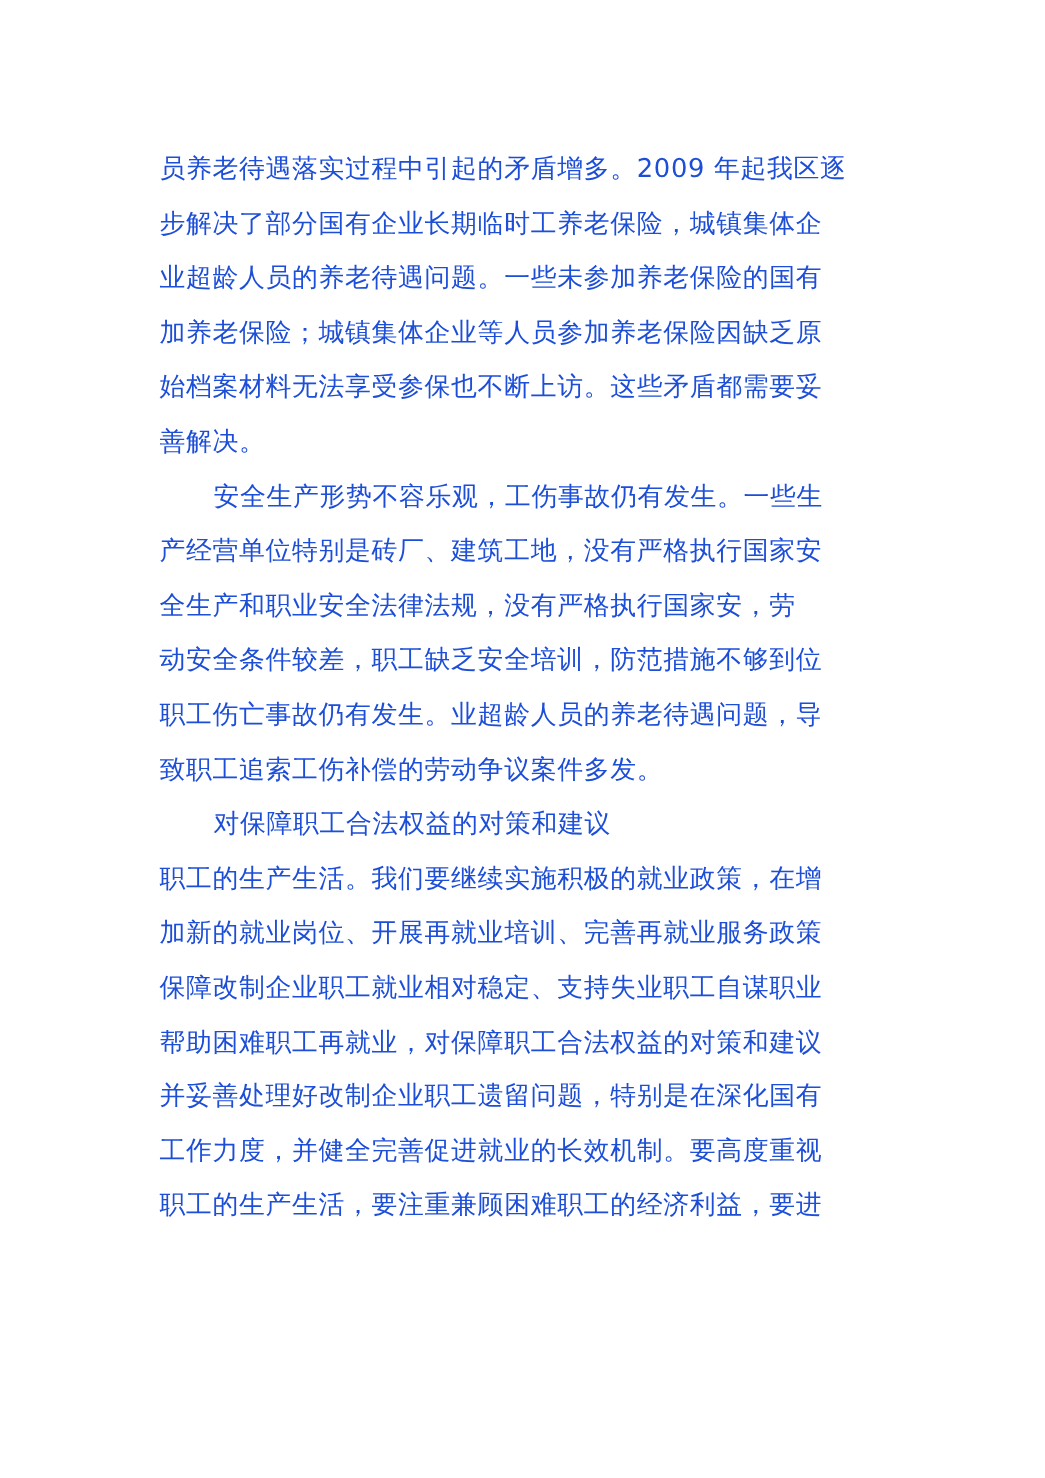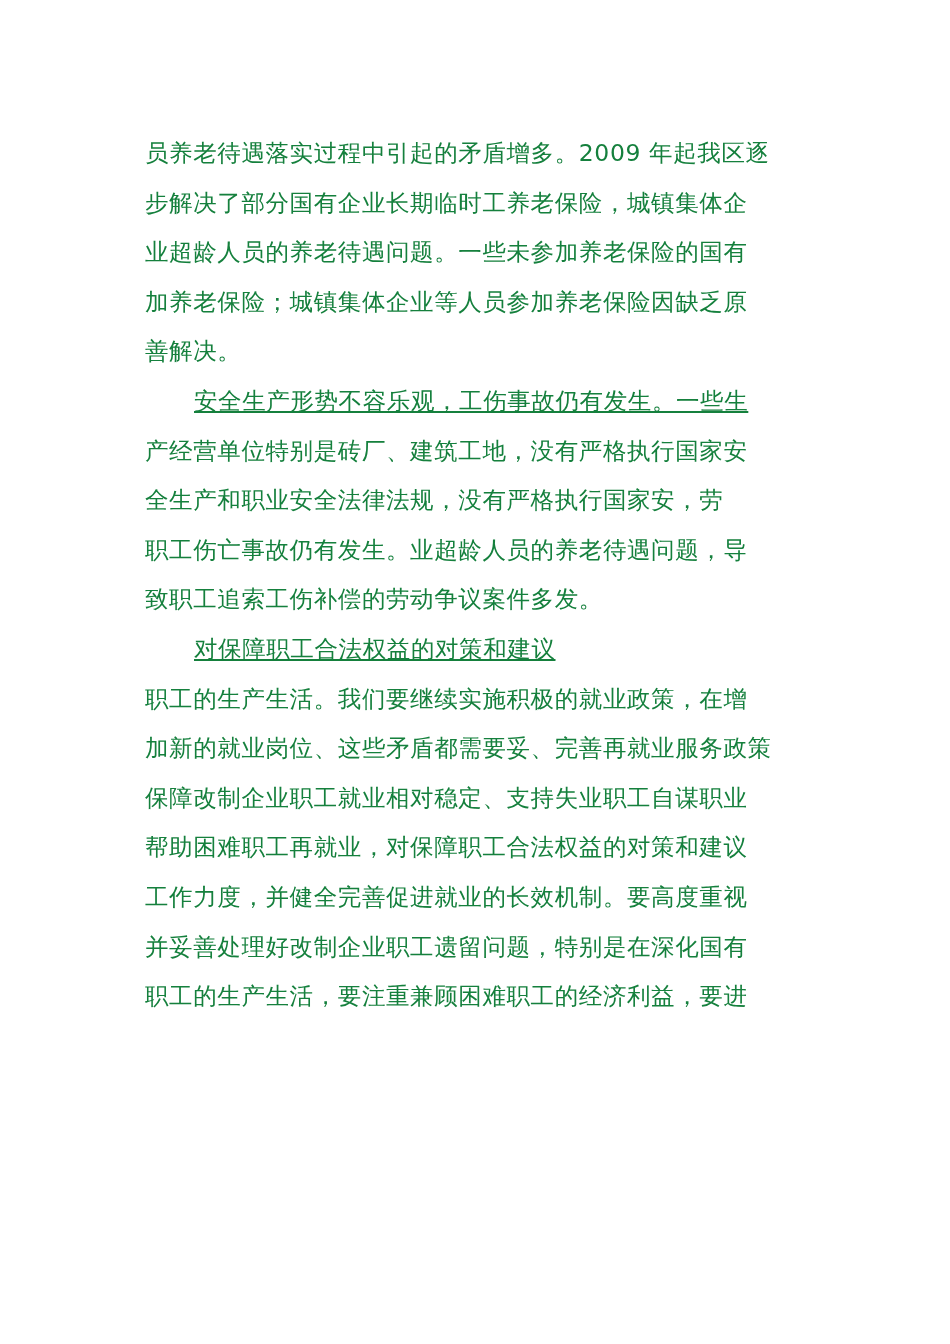--- a/index.html
+++ b/index.html
@@ -21,63 +21,64 @@
       height: 1344px;
       background: #ffffff;
     }
     .text-block {
       position: absolute;
       left: 145px;
       top: 129px;
       width: 665px;
       font-family: "DejaVu Sans", "Liberation Sans", sans-serif;
       font-size: 23.5px;
-      color: #15803d;
+      color: #1d4ed8;
       letter-spacing: 0.6px;
     }
     .line {
       height: 49.6px;
       line-height: 49.6px;
       white-space: nowrap;
     }
     .indent {
       padding-left: 49px;
-      text-decoration: underline;
     }
   </style>
 </head>
 <body>
 
 <div class="page">
   <div class="text-block">
 
     <div>
       <div class="line">员养老待遇落实过程中引起的矛盾增多。2009 年起我区逐</div>
       <div class="line">步解决了部分国有企业长期临时工养老保险，城镇集体企</div>
       <div class="line">业超龄人员的养老待遇问题。一些未参加养老保险的国有</div>
       <div class="line">加养老保险；城镇集体企业等人员参加养老保险因缺乏原</div>
+      <div class="line">始档案材料无法享受参保也不断上访。这些矛盾都需要妥</div>
       <div class="line">善解决。</div>
     </div>
 
     <div>
       <div class="line indent">安全生产形势不容乐观，工伤事故仍有发生。一些生</div>
       <div class="line">产经营单位特别是砖厂、建筑工地，没有严格执行国家安</div>
       <div class="line">全生产和职业安全法律法规，没有严格执行国家安，劳</div>
+      <div class="line">动安全条件较差，职工缺乏安全培训，防范措施不够到位</div>
       <div class="line">职工伤亡事故仍有发生。业超龄人员的养老待遇问题，导</div>
       <div class="line">致职工追索工伤补偿的劳动争议案件多发。</div>
     </div>
 
     <div>
       <div class="line indent">对保障职工合法权益的对策和建议</div>
     </div>
 
     <div>
       <div class="line">职工的生产生活。我们要继续实施积极的就业政策，在增</div>
-      <div class="line">加新的就业岗位、这些矛盾都需要妥、完善再就业服务政策</div>
+      <div class="line">加新的就业岗位、开展再就业培训、完善再就业服务政策</div>
       <div class="line">保障改制企业职工就业相对稳定、支持失业职工自谋职业</div>
       <div class="line">帮助困难职工再就业，对保障职工合法权益的对策和建议</div>
+      <div class="line">并妥善处理好改制企业职工遗留问题，特别是在深化国有</div>
       <div class="line">工作力度，并健全完善促进就业的长效机制。要高度重视</div>
-      <div class="line">并妥善处理好改制企业职工遗留问题，特别是在深化国有</div>
       <div class="line">职工的生产生活，要注重兼顾困难职工的经济利益，要进</div>
     </div>
 
   </div>
 </div>
 
 </body></html>

